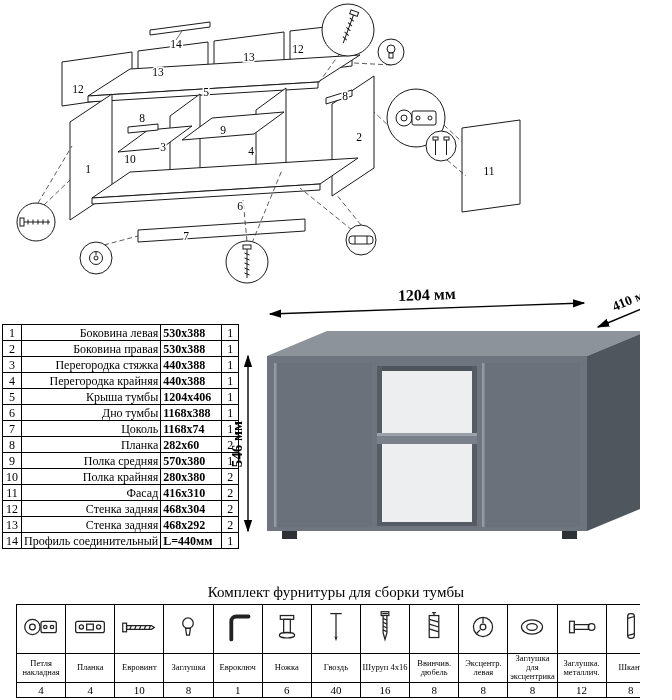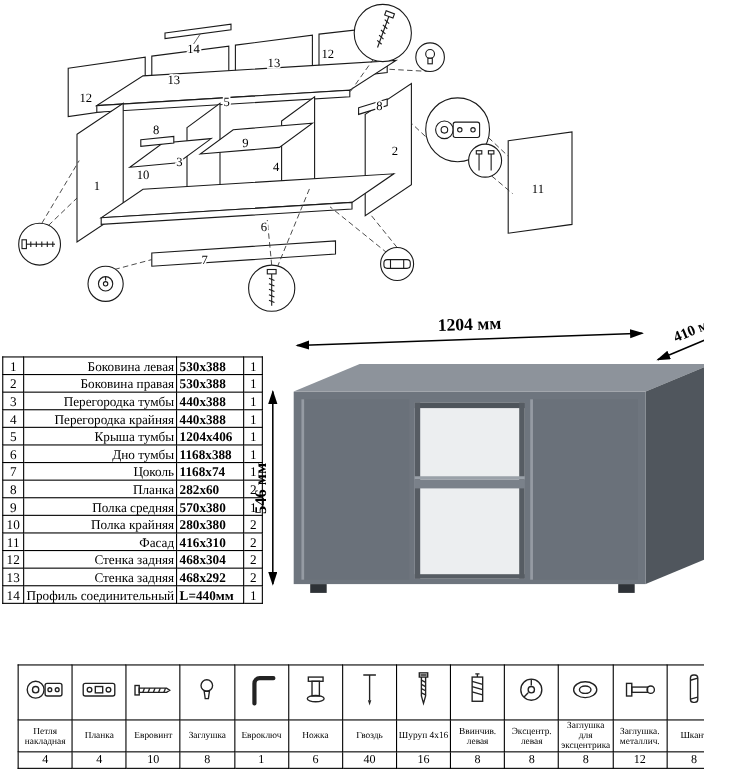--- a/index.html
+++ b/index.html
@@ -191,21 +191,21 @@
           <td class="pt-qty">1</td>
         </tr>
         <tr>
           <td class="pt-num">2</td>
           <td class="pt-name">Боковина правая</td>
           <td class="pt-size">530x388</td>
           <td class="pt-qty">1</td>
         </tr>
         <tr>
           <td class="pt-num">3</td>
-          <td class="pt-name">Перегородка тумбы</td>
+          <td class="pt-name">Перегородка стяжка</td>
           <td class="pt-size">440x388</td>
           <td class="pt-qty">1</td>
         </tr>
         <tr>
           <td class="pt-num">4</td>
           <td class="pt-name">Перегородка крайняя</td>
           <td class="pt-size">440x388</td>
           <td class="pt-qty">1</td>
         </tr>
         <tr>
@@ -298,20 +298,21 @@
     <g>
       <line class="dimline" x1="38" y1="28" x2="352" y2="17" marker-start="url(#ah)" marker-end="url(#ah)"></line>
       <text class="dim" font-size="16" transform="translate(195,14) rotate(-2)">1204 мм</text>
       <line class="dimline" x1="366" y1="41" x2="428" y2="15" marker-start="url(#ah)" marker-end="url(#ah)"></line>
       <text class="dim" font-size="13.5" transform="translate(402,17) rotate(-23)">410 мм</text>
       <line class="dimline" x1="16" y1="70" x2="16" y2="245" marker-start="url(#ah)" marker-end="url(#ah)"></line>
       <text class="dim" font-size="15" transform="translate(10,158) rotate(-90)">546 мм</text>
     </g>
   </svg>
 
+  <div class="hw-title">Комплект фурнитуры для сборки тумбы</div>
 
   <table class="hw-table">
     <tbody>
       <tr>
         <td class="hw-icon-cell">
           <svg class="hwicon" viewBox="0 0 40 46">
             <circle cx="11" cy="23" r="8"></circle>
               <circle cx="11" cy="23" r="3"></circle>
             <rect x="20" y="17" width="16" height="12" rx="2"></rect>
             <circle cx="24.5" cy="23" r="1.8"></circle>
@@ -401,21 +402,21 @@
       </tr>
       <tr>
         <td class="hw-name">Петля накладная</td>
         <td class="hw-name">Планка</td>
         <td class="hw-name">Евровинт</td>
         <td class="hw-name">Заглушка</td>
         <td class="hw-name">Евроключ</td>
         <td class="hw-name">Ножка</td>
         <td class="hw-name">Гвоздь</td>
         <td class="hw-name">Шуруп 4x16</td>
-        <td class="hw-name">Ввинчив. левая</td>
+        <td class="hw-name">Ввинчив. дюбель</td>
         <td class="hw-name">Эксцентр. левая</td>
         <td class="hw-name">Заглушка для эксцентрика</td>
         <td class="hw-name">Заглушка. металлич.</td>
         <td class="hw-name">Шкант</td>
       </tr>
       <tr>
         <td class="hw-qty">4</td>
         <td class="hw-qty">4</td>
         <td class="hw-qty">10</td>
         <td class="hw-qty">8</td>

